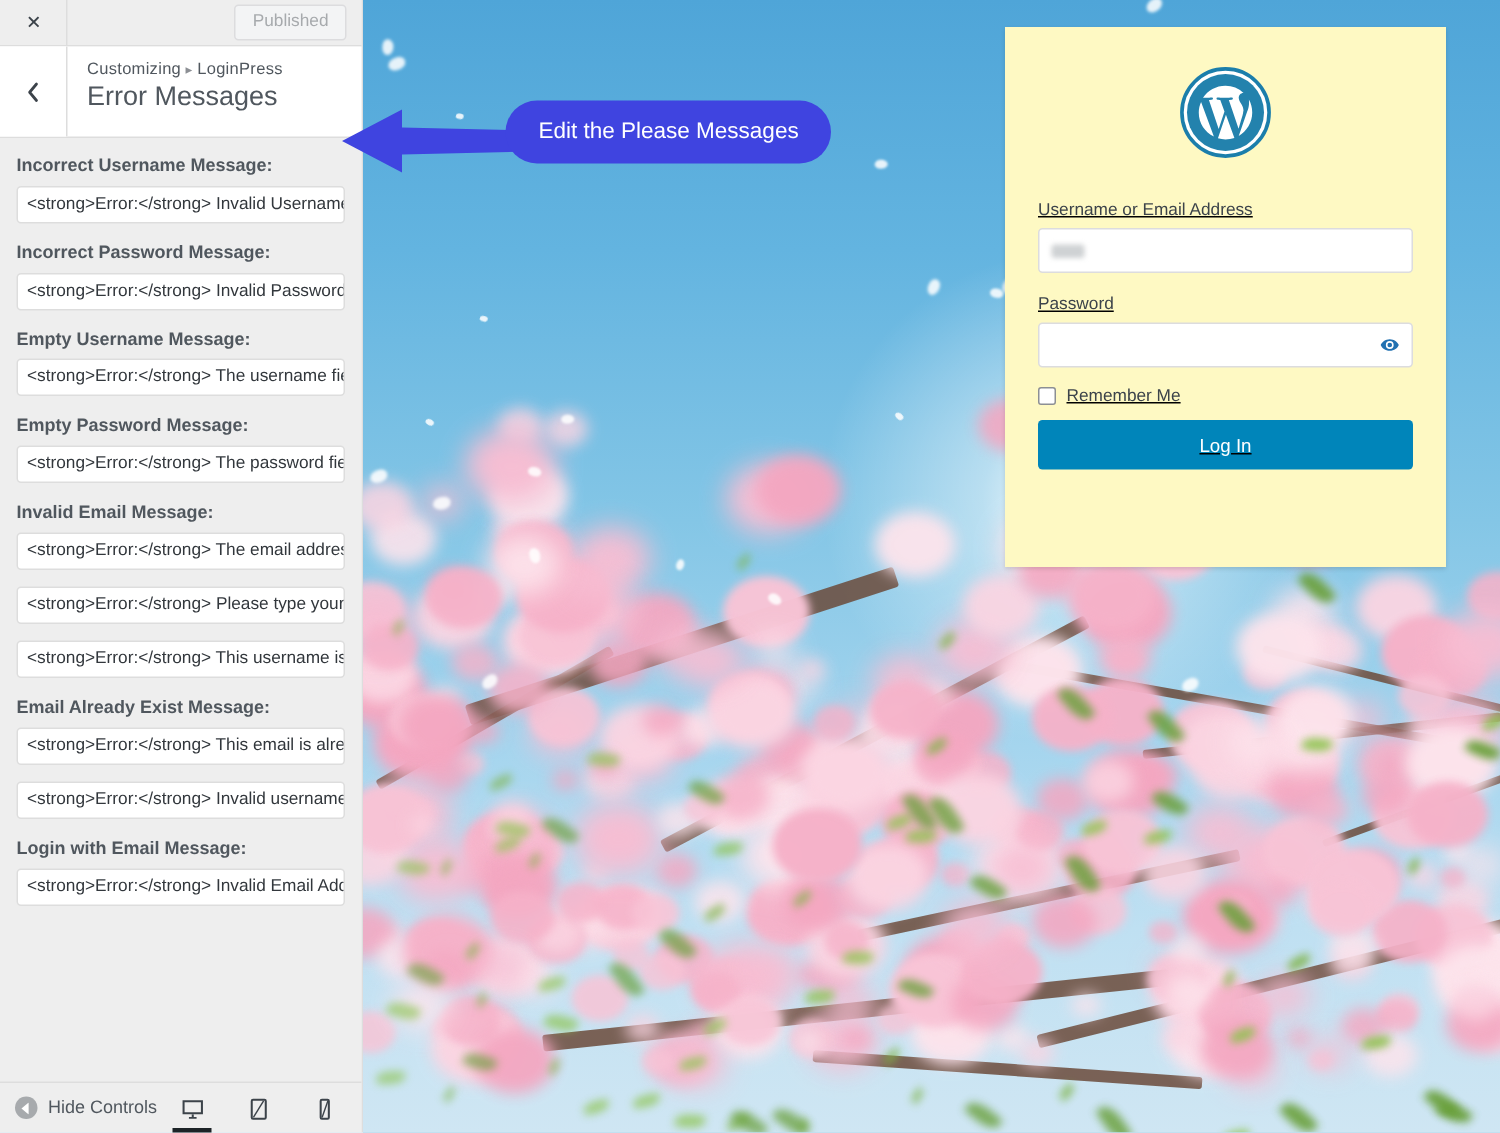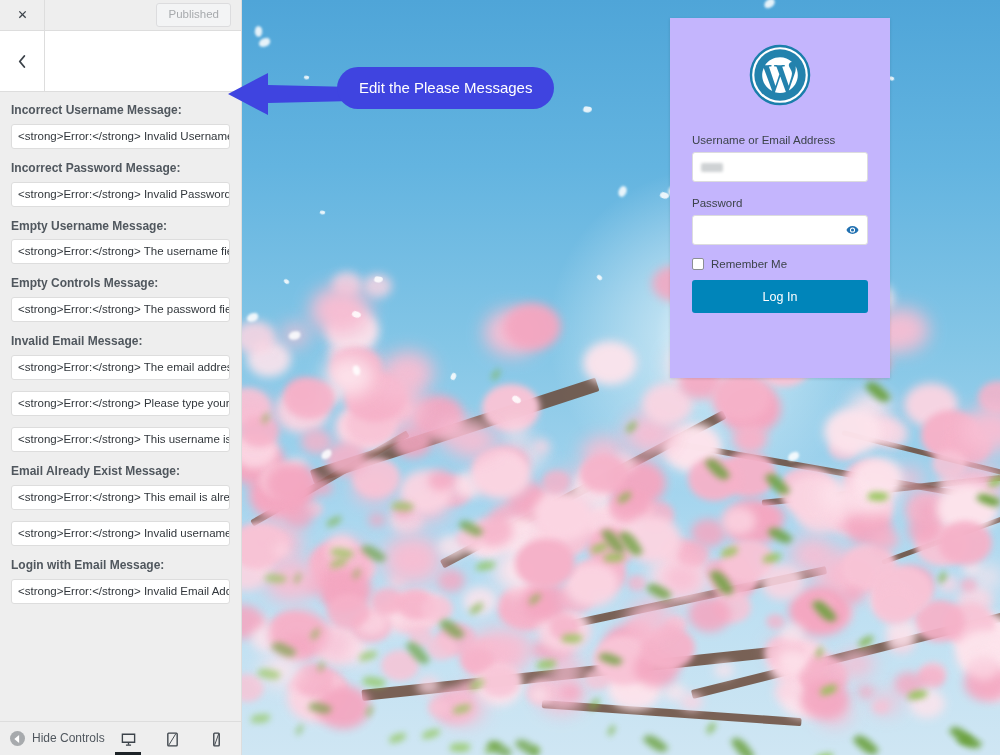--- a/index.html
+++ b/index.html
@@ -153,25 +153,26 @@
     position: absolute; width: 7px; height: 5px;
     background: rgba(255,255,255,.85);
     border-radius: 60% 40% 55% 45%;
     filter: blur(.6px);
   }
 
   
   .wp-login {
     position: absolute;
     left: 428px; top: 18px;
-    width: 220px; height: 360px;
-    background: #c4b5fd;
+    width: 294px; height: 360px;
+    background: #fef9c3;
     box-shadow: 0 1px 3px rgba(0,0,0,.13);
     padding: 26px 22px 20px;
     z-index: 5;
+    text-decoration: underline;
   }
   .wp-logo { display: flex; justify-content: center; margin-bottom: 26px; }
   .wp-logo svg { width: 62px; height: 62px; display: block; }
   .wp-field-label {
     display: block;
     font-size: 11.5px; color: #3c434a;
     margin-bottom: 4px; line-height: 1.4;
   }
   .wp-input {
     width: 100%; height: 30px;
@@ -261,37 +262,43 @@
       </div>
       <div class="cz-published">Published</div>
     </div>
 
     <div class="cz-header">
       <div class="cz-back" title="Back">
         <svg viewBox="0 0 12 16" fill="none" stroke="currentColor" stroke-width="2" stroke-linecap="round" stroke-linejoin="round" aria-hidden="true">
           <polyline points="8,2 3,8 8,14"></polyline>
         </svg>
       </div>
+      <div class="cz-titles">
+        <div class="cz-crumb">
+          <span>Customizing</span><span class="sep">▸</span><span>LoginPress</span>
+        </div>
+        <div class="cz-title">Error Messages</div>
+      </div>
     </div>
 
     <div class="cz-body" id="controls-host">
         <div class="ctrl">
           <label class="ctrl-label">Incorrect Username Message:</label>
           <div class="ctrl-input"><span>&lt;strong&gt;Error:&lt;/strong&gt; Invalid Username.</span></div>
         </div>
         <div class="ctrl">
           <label class="ctrl-label">Incorrect Password Message:</label>
           <div class="ctrl-input"><span>&lt;strong&gt;Error:&lt;/strong&gt; Invalid Password</span></div>
         </div>
         <div class="ctrl">
           <label class="ctrl-label">Empty Username Message:</label>
           <div class="ctrl-input"><span>&lt;strong&gt;Error:&lt;/strong&gt; The username field is e</span></div>
         </div>
         <div class="ctrl">
-          <label class="ctrl-label">Empty Controls Message:</label>
+          <label class="ctrl-label">Empty Password Message:</label>
           <div class="ctrl-input"><span>&lt;strong&gt;Error:&lt;/strong&gt; The password field is e</span></div>
         </div>
         <div class="ctrl">
           <label class="ctrl-label">Invalid Email Message:</label>
           <div class="ctrl-input"><span>&lt;strong&gt;Error:&lt;/strong&gt; The email address i</span></div>
         </div>
         <div class="ctrl">
           <div class="ctrl-input"><span>&lt;strong&gt;Error:&lt;/strong&gt; Please type your email</span></div>
         </div>
         <div class="ctrl">

